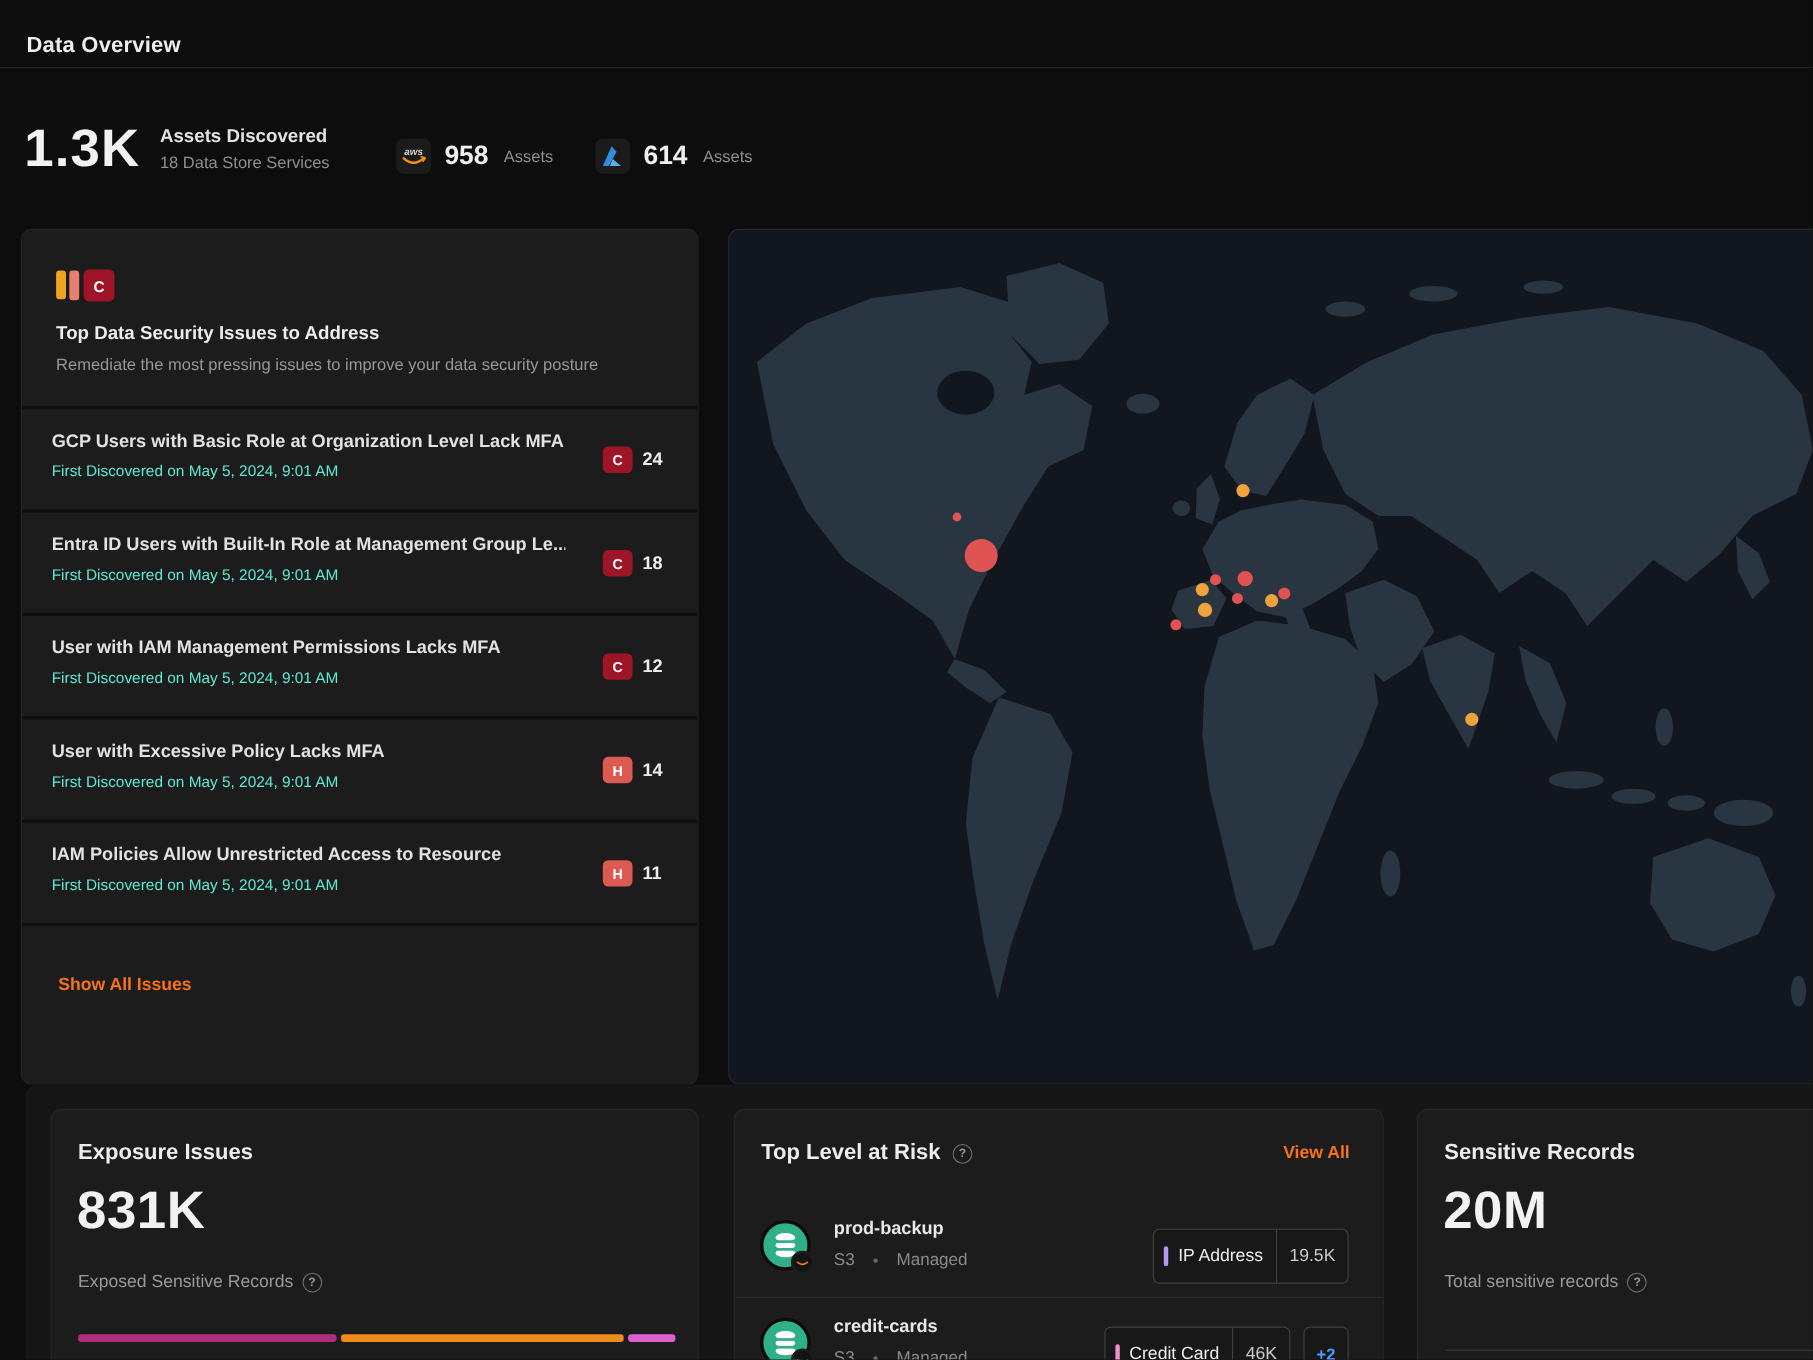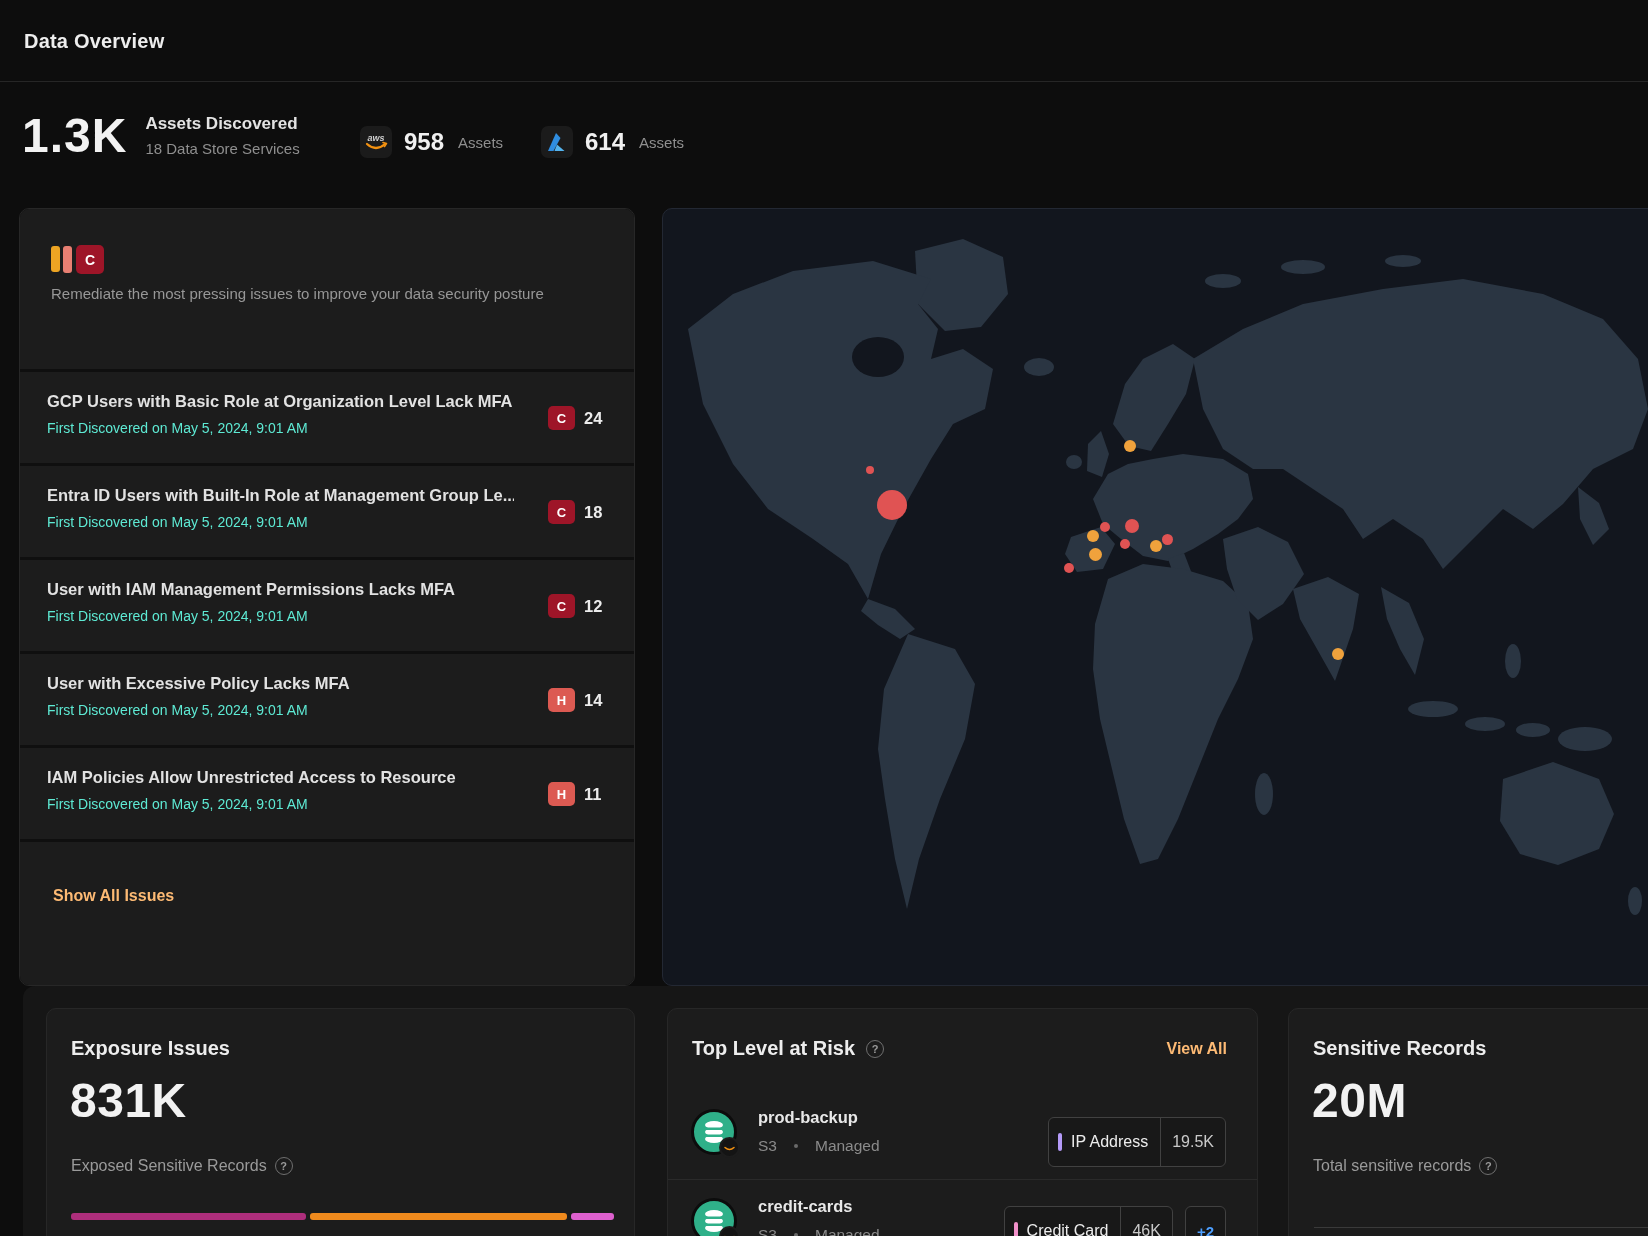--- a/index.html
+++ b/index.html
@@ -3,21 +3,21 @@
 <meta charset="utf-8">
 <style>
   * { margin:0; padding:0; box-sizing:border-box; }
   html,body { width:1648px; height:1236px; }
   body {
     position:relative; overflow:hidden;
     background:#0d0d0d; color:#e8e8e8;
     font-family:"Liberation Sans", sans-serif;
   }
   
-  .page-header { position:absolute; left:0; top:0; width:1648px; height:82px; border-bottom:1px solid #262626; }
+  .page-header { position:absolute; left:0; top:0; width:1648px; height:62px; border-bottom:1px solid #262626; }
   .page-title { position:absolute; left:24px; top:30px; font-size:20px; font-weight:700; color:#ededed; letter-spacing:.2px; }
   
   .stat-total { position:absolute; left:22px; top:108px; display:flex; align-items:center; }
   .stat-big { font-size:48px; font-weight:700; color:#f2f2f2; letter-spacing:1px; }
   .stat-lines { margin-left:18px; }
   .stat-label { font-size:17px; font-weight:700; color:#e3e3e3; }
   .stat-sub { font-size:15px; color:#8f8f8f; margin-top:6px; }
   .provider { position:absolute; top:126px; display:flex; align-items:center; gap:12px; }
   .provider.aws { left:360px; }
   .provider.azure { left:541px; }
@@ -35,21 +35,21 @@
   .sev-stack .sq { position:absolute; left:25px; top:0; width:28px; height:29px; border-radius:5px; background:#9e1528; color:#fff; font-size:14px; font-weight:700; display:flex; align-items:center; justify-content:center; }
   .issues-title { margin-top:18px; font-size:17px; font-weight:700; color:#ececec; }
   .issues-sub { margin-top:10px; font-size:15px; color:#979797; }
   .issue-row { position:relative; height:91px; margin-top:3px; background:#1c1c1c; cursor:pointer; }
   .issue-texts { position:absolute; left:27px; top:20px; right:120px; }
   .issue-title { font-size:16.5px; font-weight:600; color:#e2e2e2; white-space:nowrap; overflow:hidden; }
   .issue-meta { margin-top:9px; font-size:14px; color:#5eead4; }
   .sev-badge { position:absolute; left:528px; top:34px; width:27px; height:24px; border-radius:5px; color:#fff; font-size:13px; font-weight:700; display:flex; align-items:center; justify-content:center; }
   .issue-count { position:absolute; left:564px; top:37px; font-size:16.5px; font-weight:700; color:#ececec; }
   .issues-footer { margin-top:3px; height:146px; background:#1c1c1c; padding:45px 0 0 33px; }
-  .link { color:#fdba74; font-size:16px; font-weight:600; cursor:pointer; text-decoration:none; }
+  .link { color:#f97316; font-size:16px; font-weight:600; cursor:pointer; text-decoration:none; }
   
   #map-card { left:662px; top:208px; width:1100px; height:778px; background:#12161e; border-color:#232833; }
   #map-card svg { position:absolute; left:0; top:0; }
   .map-dot { position:absolute; border-radius:50%; }
   
   #bottom-panel { position:absolute; left:23px; top:986px; width:1700px; height:320px; background:#161616; border-radius:12px 0 0 0; }
   .bottom-card { top:1008px; height:330px; }
   #exposure-card { left:46px; width:589px; }
   #assets-card { left:667px; width:591px; }
   #sensitive-card { left:1288px; width:400px; }
@@ -118,20 +118,21 @@
   <span class="prov-unit">Assets</span>
 </div>
 
 <div class="card" id="issues-card">
   <div class="issues-header">
     <div class="sev-stack">
       <div class="bar1"></div>
       <div class="bar2"></div>
       <div class="sq">C</div>
     </div>
+    <div class="issues-title">Top Data Security Issues to Address</div>
     <div class="issues-sub">Remediate the most pressing issues to improve your data security posture</div>
   </div>
   <div id="issues-list">
       <div class="issue-row">
         <div class="issue-texts">
           <div class="issue-title">GCP Users with Basic Role at Organization Level Lack MFA</div>
           <div class="issue-meta">First Discovered on May 5, 2024, 9:01 AM</div>
         </div>
         <div class="sev-badge" style="background: rgb(158, 21, 40);">C</div>
         <div class="issue-count">24</div>

